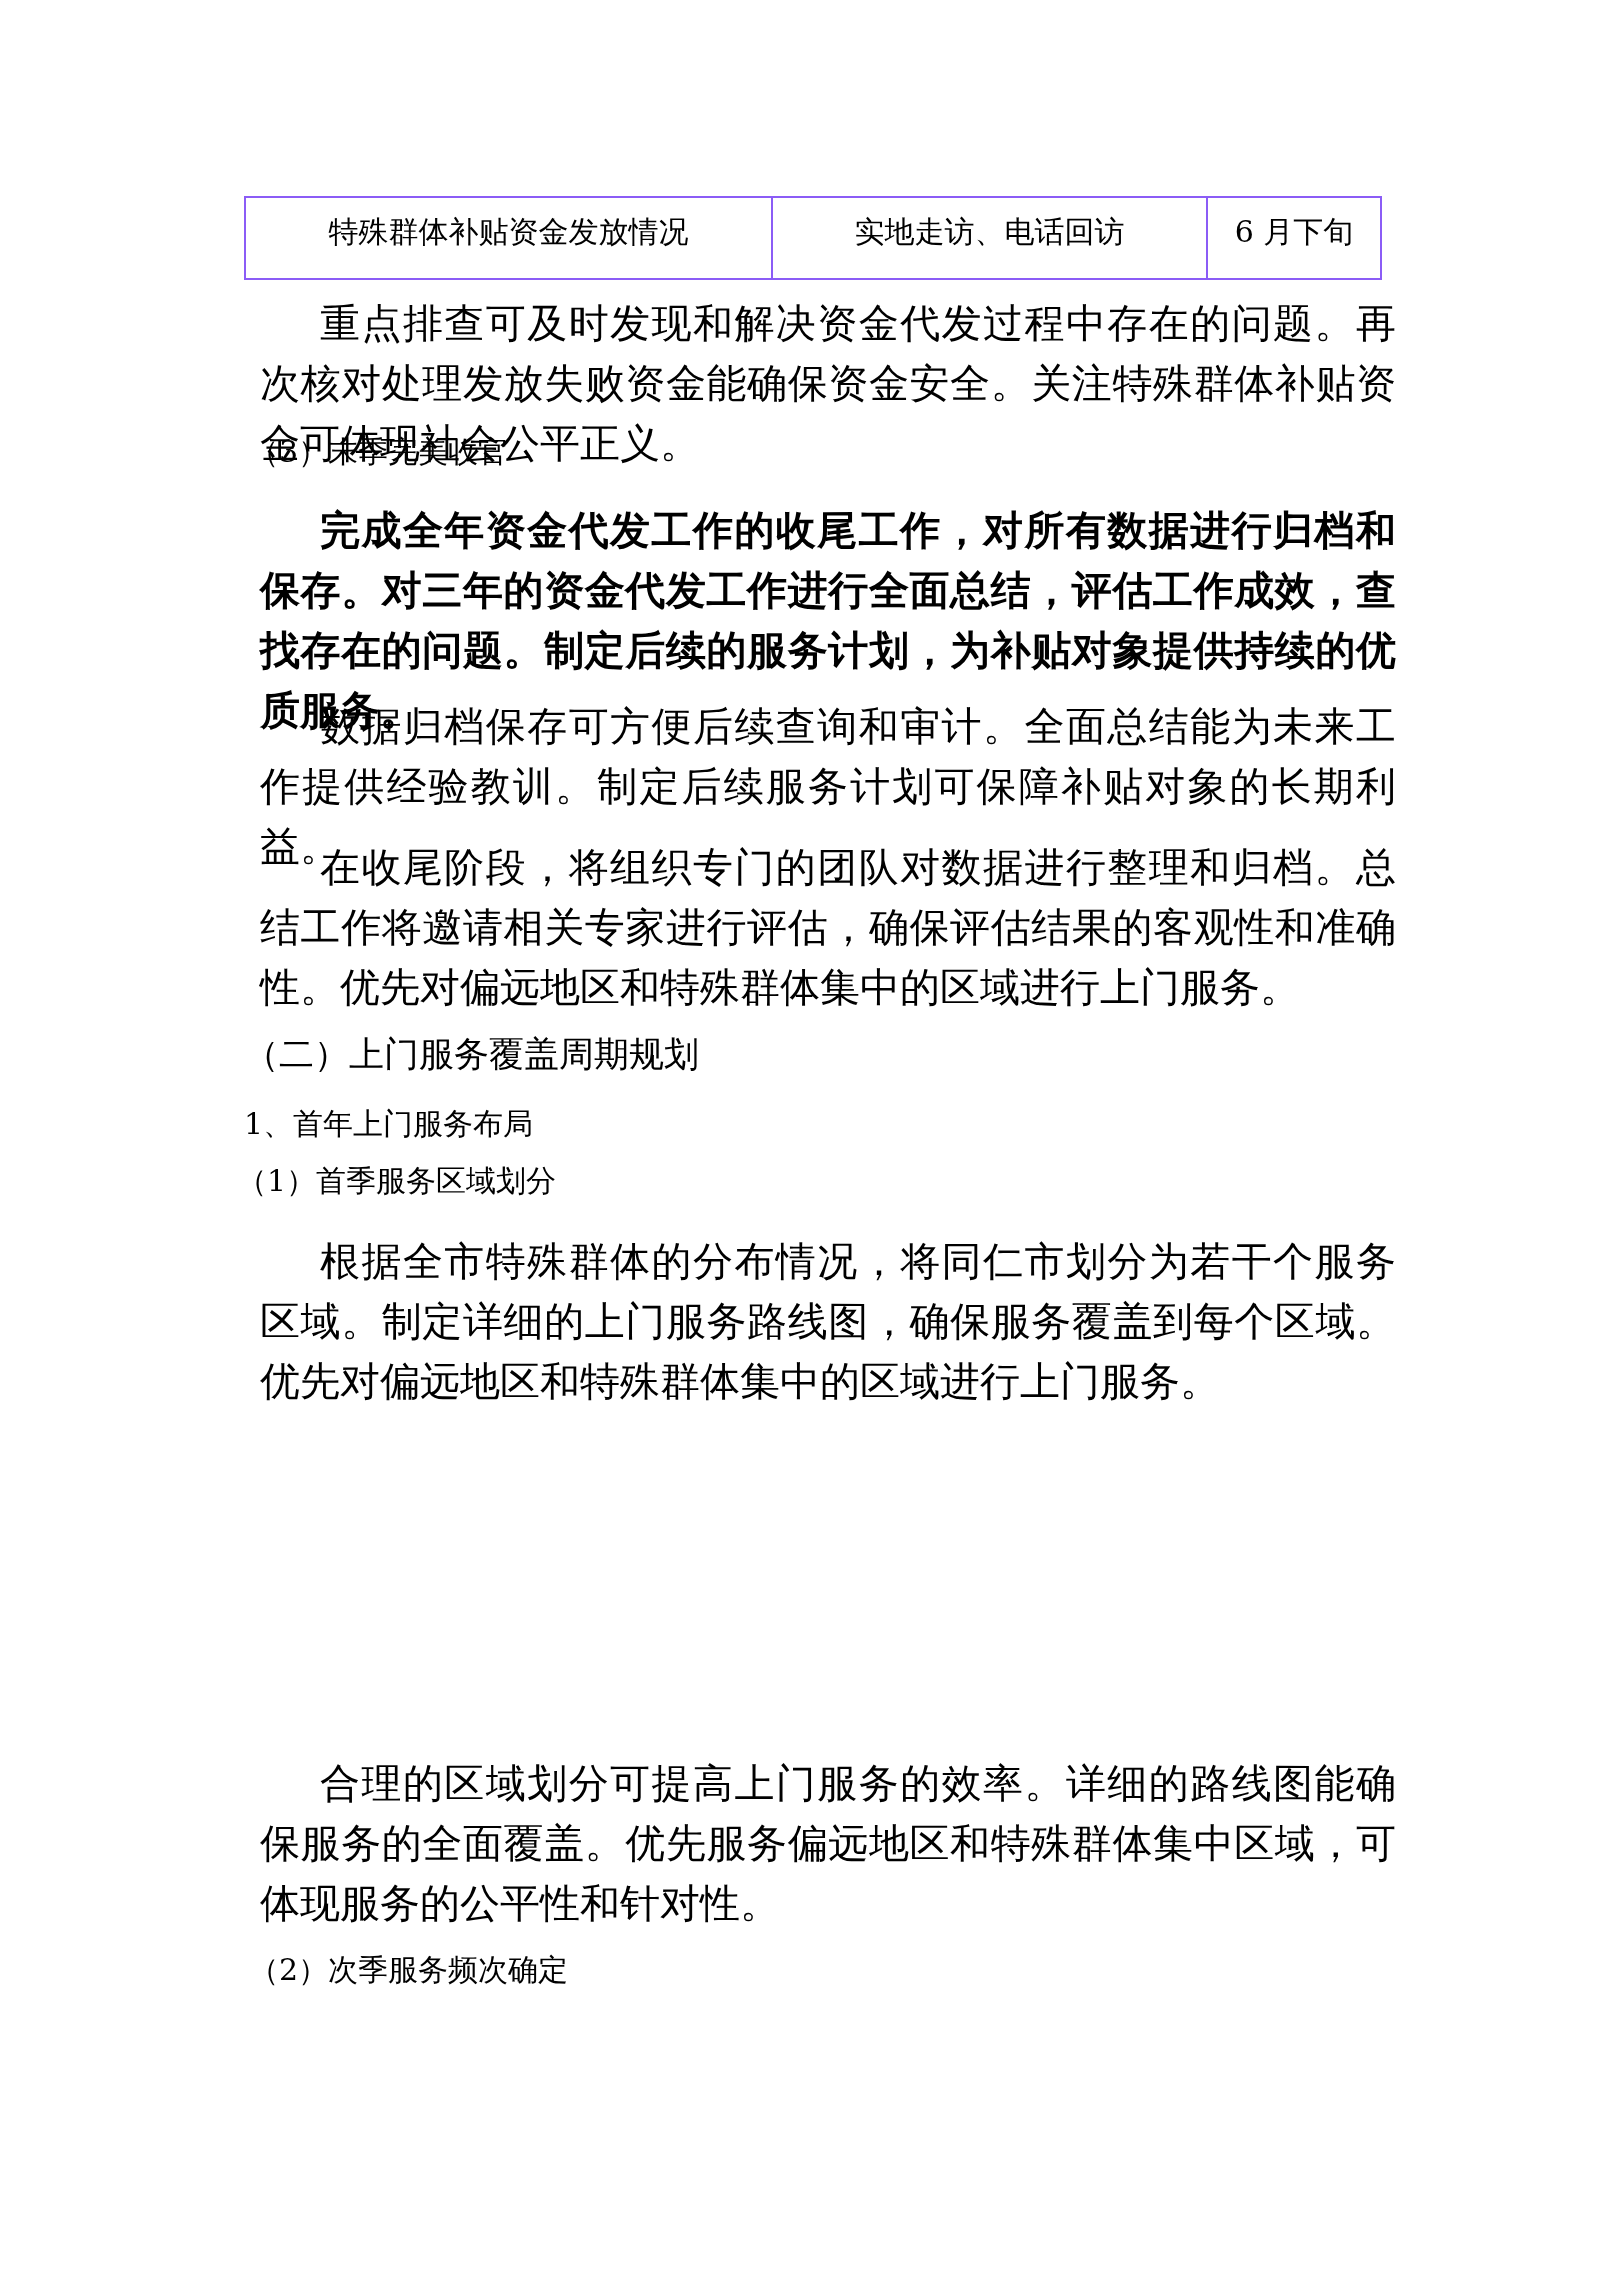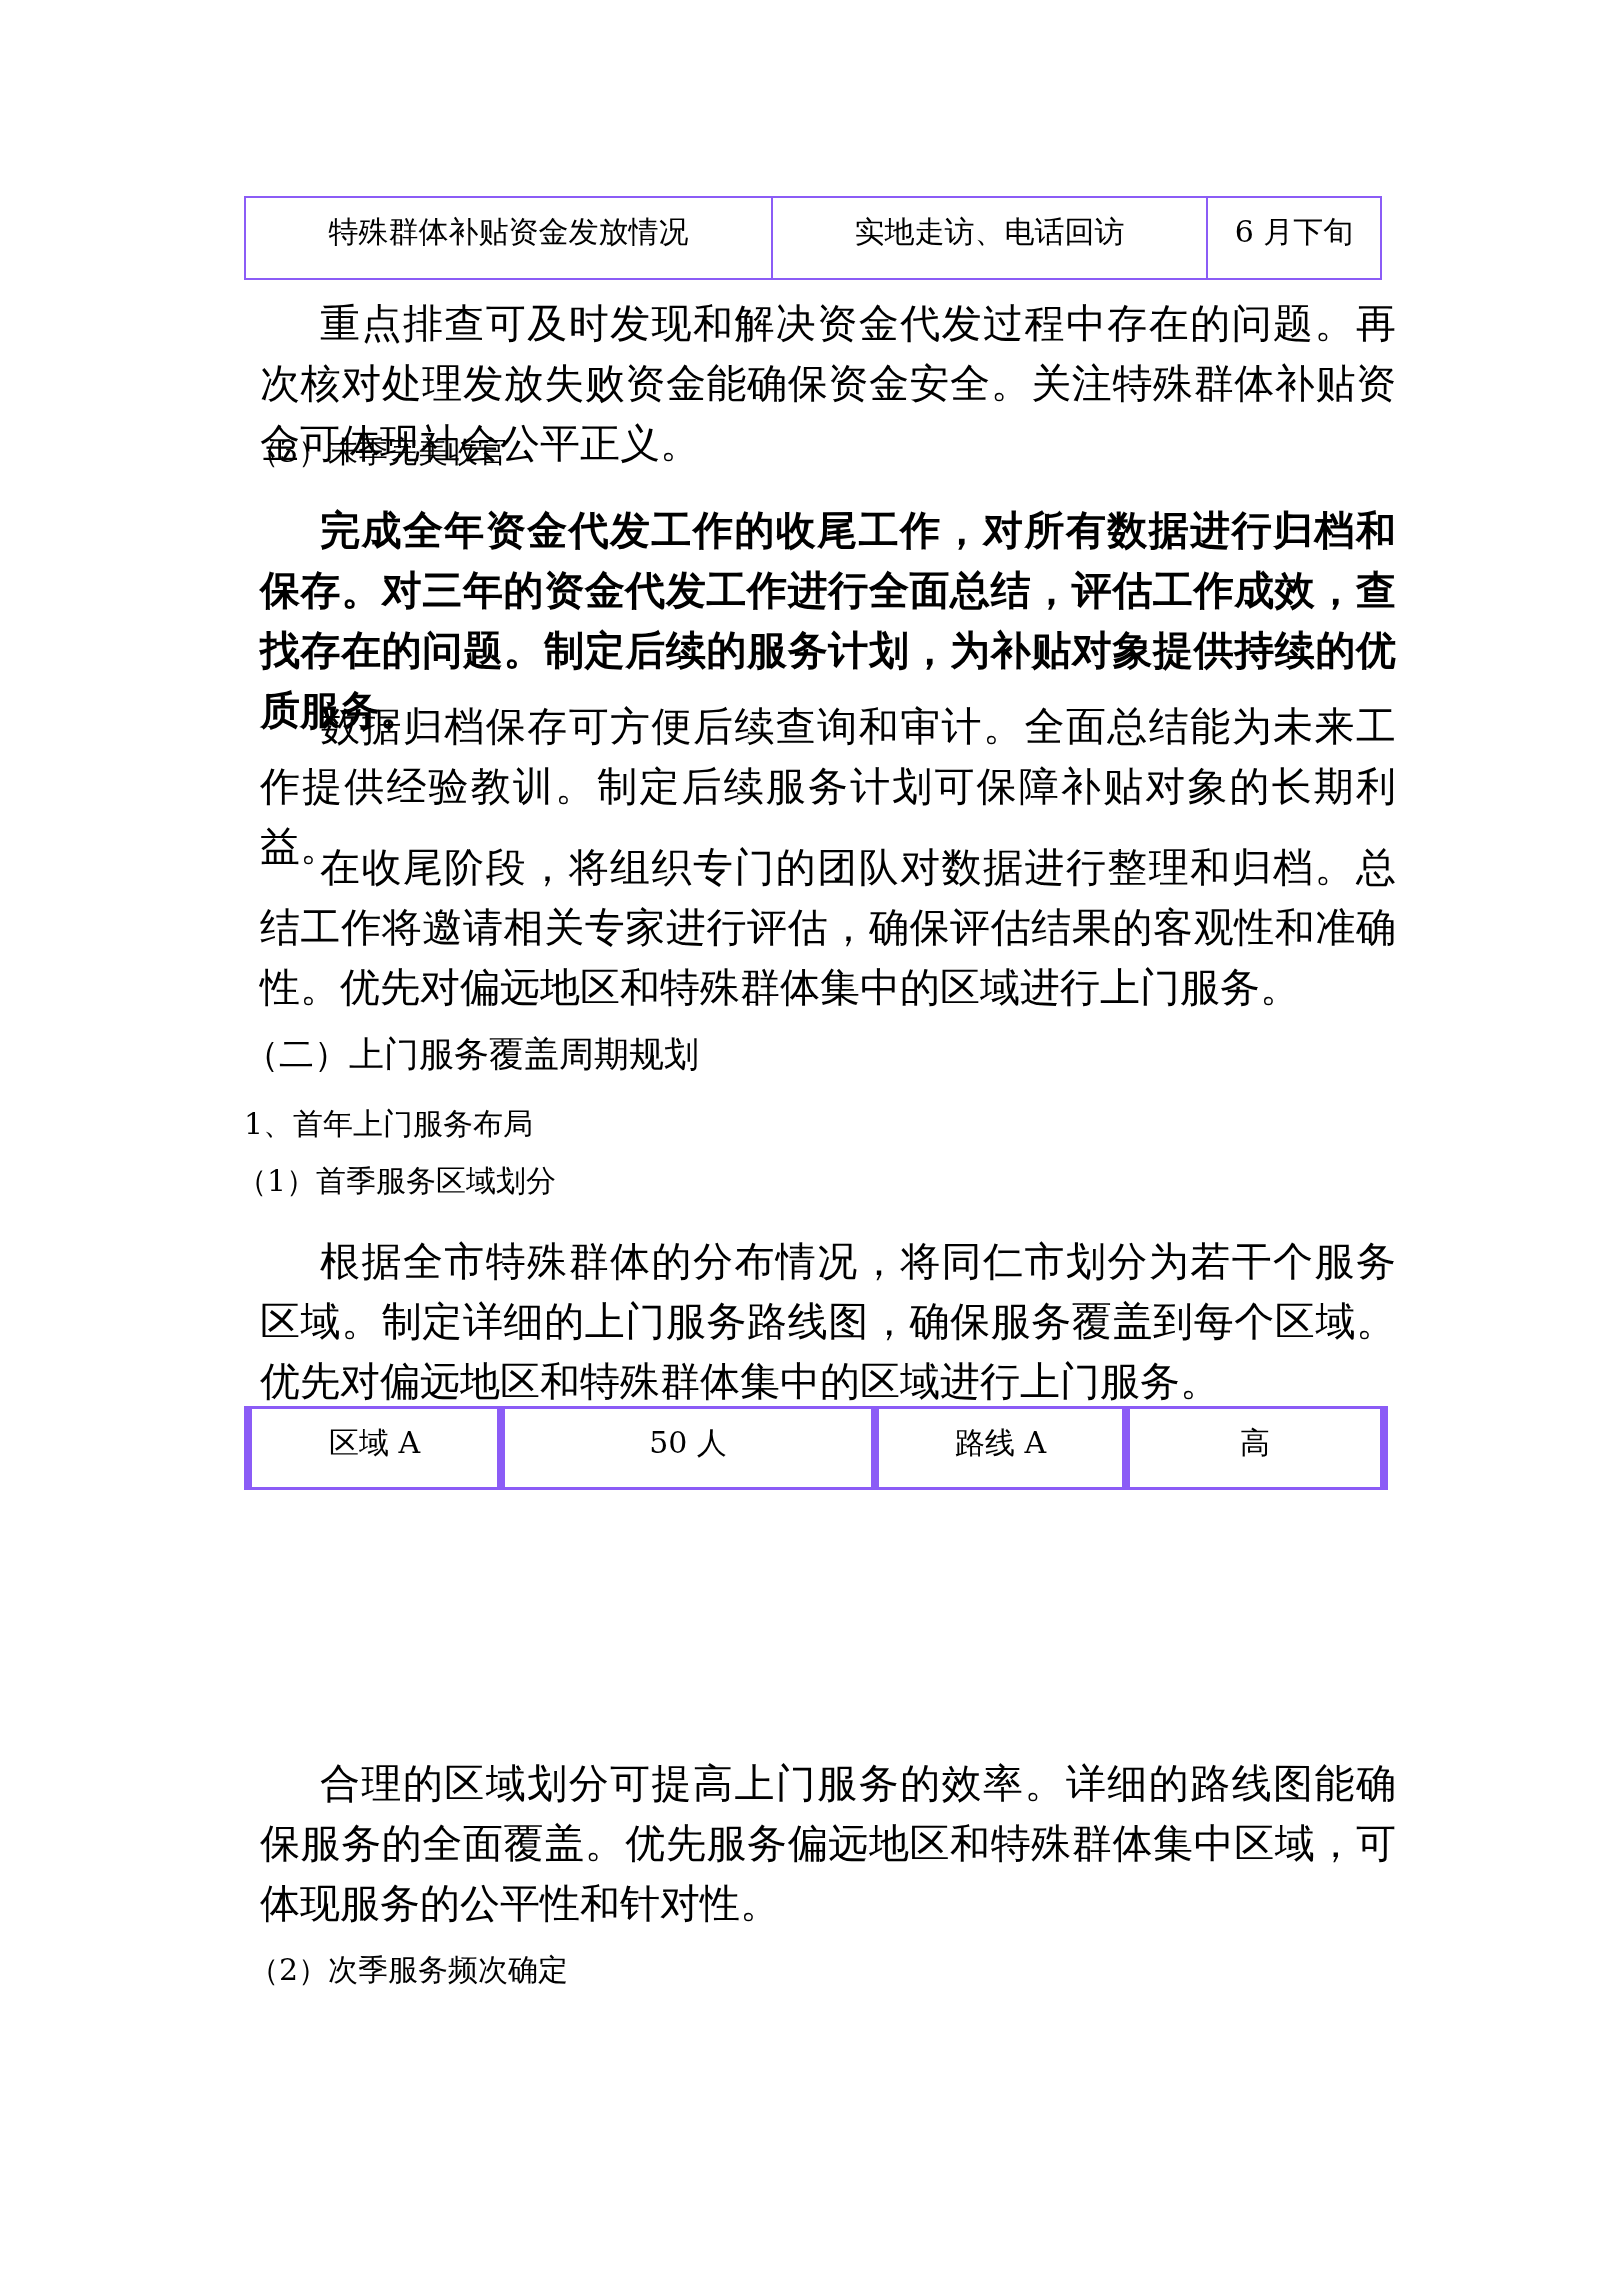--- a/index.html
+++ b/index.html
@@ -57,25 +57,19 @@
 <p class="para" style="top:1215px;">根据全市特殊群体的分布情况，将同仁市划分为若干个服务区域。制定详细的上门服务路线图，确保服务覆盖到每个区域。优先对偏远地区和特殊群体集中的区域进行上门服务。</p>
 
 <table class="t2">
   <colgroup>
       <col style="width:253px">
       <col style="width:374px">
       <col style="width:251px">
       <col style="width:258px">
     </colgroup>
   <tbody>
-  <tr class="body-row">
-    <td>区域 A</td>
-    <td>50 人</td>
-    <td>路线 A</td>
-    <td>高</td>
-  </tr>
 </tbody>
   </table>
 
 <p class="para" style="top:1737px;">合理的区域划分可提高上门服务的效率。详细的路线图能确保服务的全面覆盖。优先服务偏远地区和特殊群体集中区域，可体现服务的公平性和针对性。</p>
 
 <p class="line" style="top:1950px; left:249px;">（2）次季服务频次确定</p>
 
 
 </body></html>

